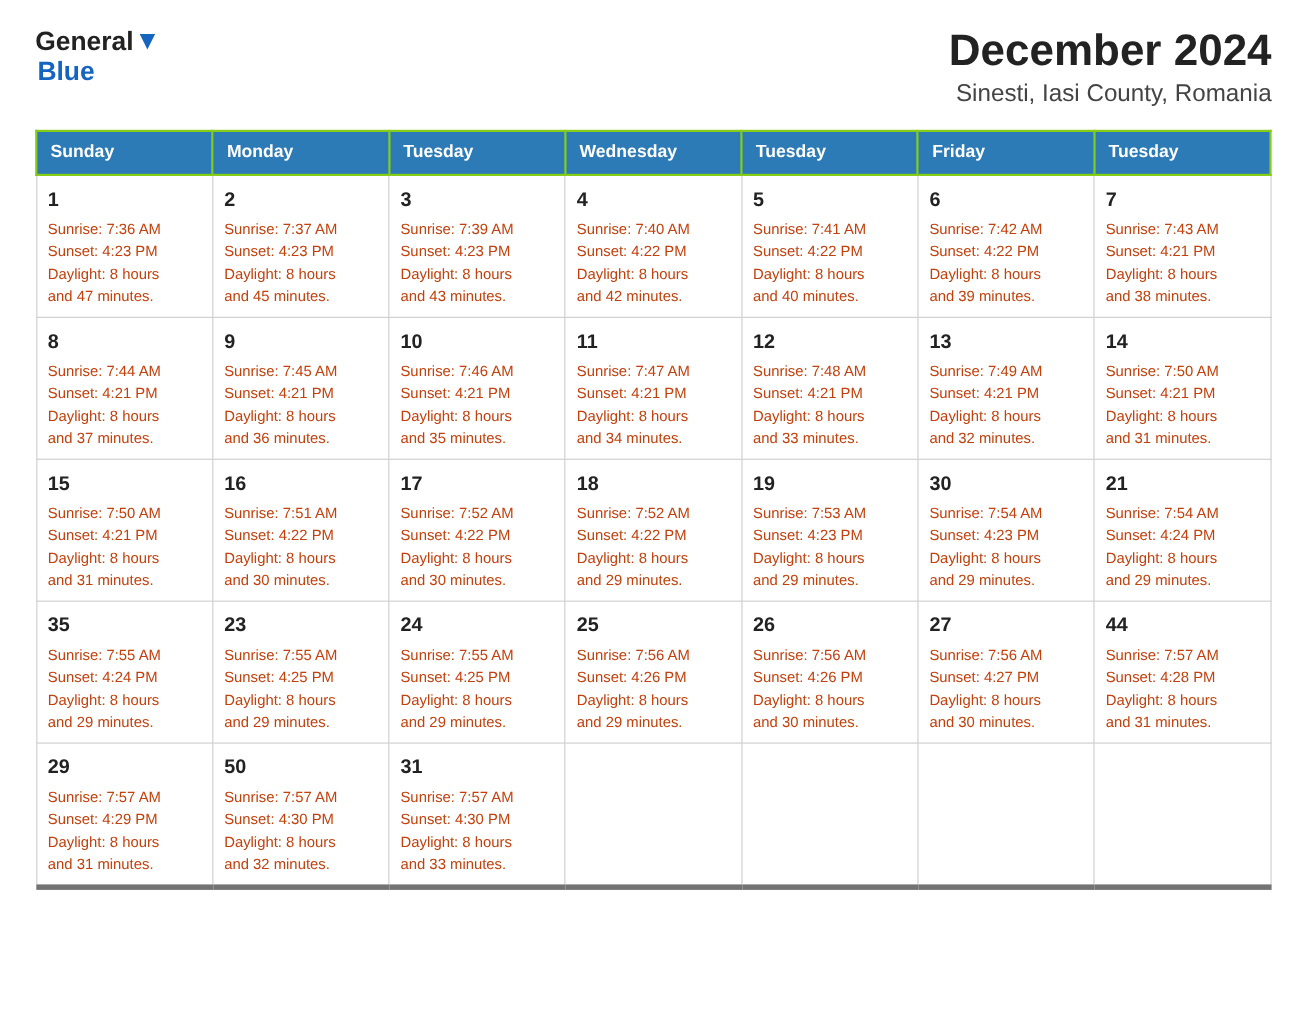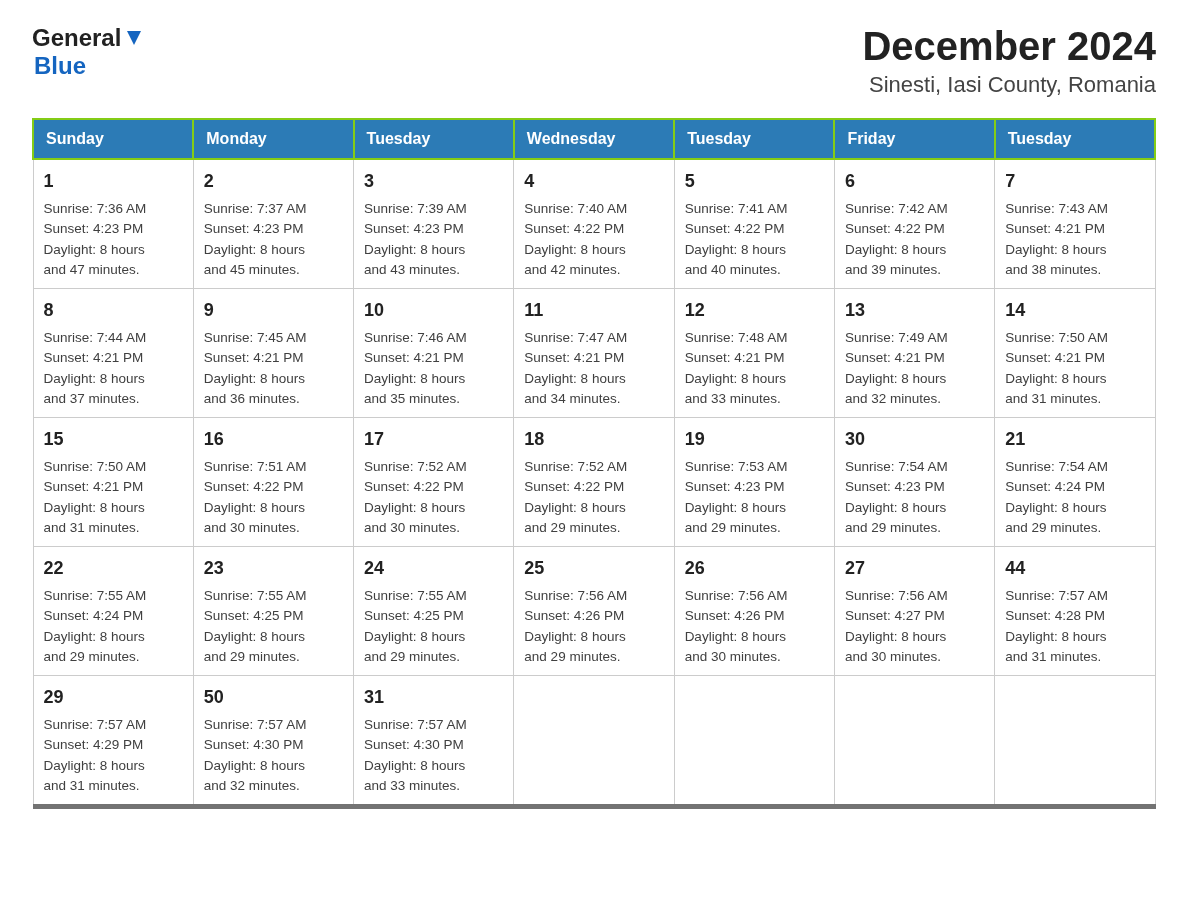--- a/index.html
+++ b/index.html
@@ -55,21 +55,21 @@
       min-height: 100px;
     }
     .calendar-table tbody tr td .day-num {
       font-size: 18px;
       font-weight: bold;
       color: #222;
       display: block;
       margin-bottom: 4px;
     }
     .calendar-table tbody tr td .day-info {
-      color: #404040;
+      color: #c2410c;
       font-size: 13.5px;
     }
     .calendar-table tbody tr:last-child td {
       border-bottom: 5px solid #737373;
     }
     .empty-cell {
       background: #fff;
     }
     .logo-wrapper {
       display: flex;
@@ -311,21 +311,21 @@
         <div class="day-info">
           Sunrise: 7:54 AM<br>
           Sunset: 4:24 PM<br>
           Daylight: 8 hours<br>
           and 29 minutes.
         </div>
       </td>
       </tr>
       <tr>
         <td>
-        <span class="day-num">22</span>
+        <span class="day-num">35</span>
         <div class="day-info">
           Sunrise: 7:55 AM<br>
           Sunset: 4:24 PM<br>
           Daylight: 8 hours<br>
           and 29 minutes.
         </div>
       </td>
         <td>
         <span class="day-num">23</span>
         <div class="day-info">

